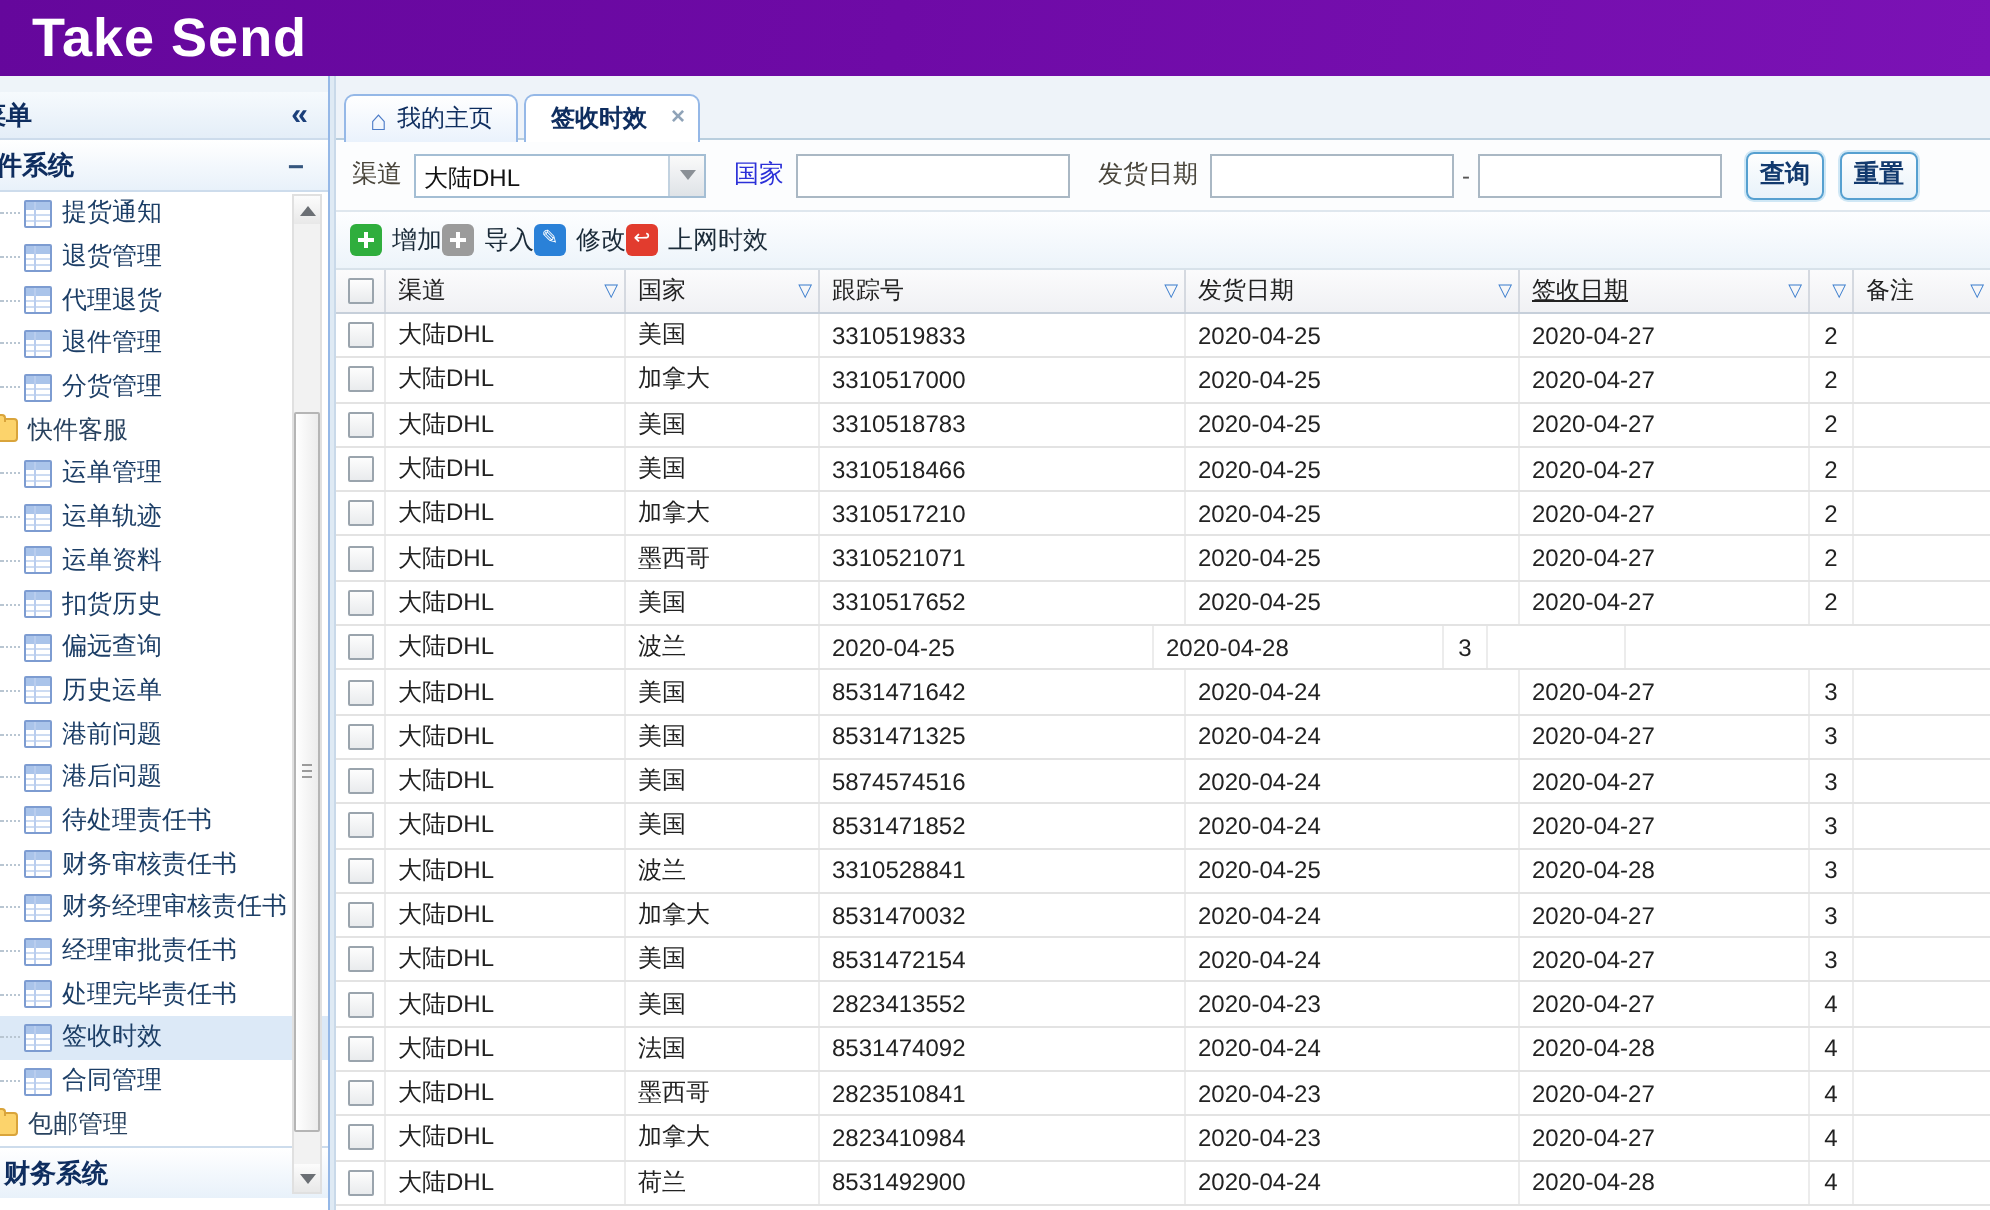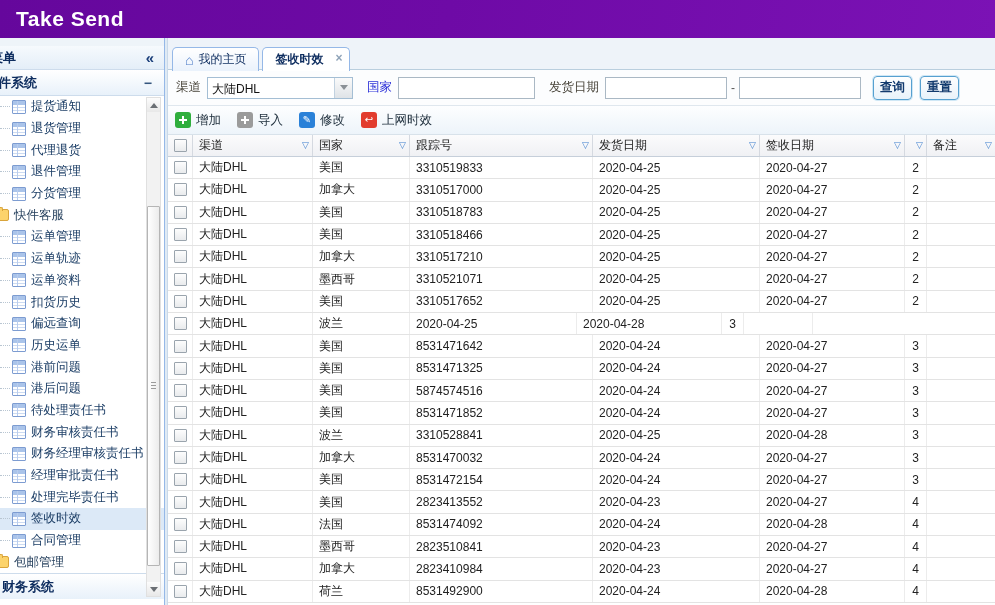--- a/index.html
+++ b/index.html
@@ -1,21 +1,21 @@
 <!DOCTYPE html>
 <html><head>
 <meta charset="utf-8">
 <style>
   * { margin:0; padding:0; box-sizing:border-box; }
   html,body { width:995px; height:605px; overflow:hidden; }
   body { font-family:"Liberation Sans","DejaVu Sans",sans-serif; font-size:12px; color:#222; background:#fff; }
 
   
   .app-header { height:38px; background:linear-gradient(100deg,#65079c 0%,#6e0aa6 45%,#7b12b5 100%); display:flex; align-items:center; }
-  .app-title { color:#fff; font-size:21px; font-weight:bold; padding-left:16px; letter-spacing:.5px;text-align:right; }
+  .app-title { color:#fff; font-size:27px; font-weight:bold; padding-left:16px; letter-spacing:.5px;text-align:right; }
 
   .content { display:flex; height:567px; background:#dfeaf4; }
 
   
   aside { width:165px; background:#fff; border-right:1px solid #95B8E7; position:relative; overflow:hidden; flex:none; }
   .side-strip { height:8px; background:#eef4f9; }
   .side-title { height:24px; background:linear-gradient(#f6fafd,#e4eef8); border-bottom:1px solid #cddcec; display:flex; align-items:center; justify-content:space-between; padding:0 10px 0 0; }
   .side-title .t { font-weight:bold; color:#0E2D5F; font-size:13px; margin-left:-10px; }
   .collapse-ic { color:#1b3f7a; font-size:15px; font-weight:bold; cursor:pointer; line-height:1; }
   .acc-hd { height:26px; background:linear-gradient(#ffffff,#e8f1fa); border-bottom:1px solid #cddcec; display:flex; align-items:center; justify-content:space-between; padding:0 12px 0 0; }
@@ -60,21 +60,21 @@
   .combo { width:146px; height:22px; border:1px solid #a4bed4; background:#fff; display:flex; margin-right:14px; }
   .combo .cval { flex:1; padding:3px 4px; color:#111; }
   .combo .carrow { width:18px; border-left:1px solid #c2d2e0; background:linear-gradient(#fafafa,#dfe3e7); display:flex; align-items:center; justify-content:center; cursor:pointer; }
   .carrow .tri { width:0; height:0; border-left:4px solid transparent; border-right:4px solid transparent; border-top:5px solid #8a9096; }
   .finput { height:22px; border:1px solid #aab8c4; background:#fff; margin-right:14px; padding:0 4px; font-family:inherit; font-size:12px; }
   .finput.country { width:137px; }
   .finput.date { width:122px; margin-right:4px; }
   .dash { margin-right:4px; color:#555; }
   .fbtn { height:24px; min-width:34px; margin-left:8px; background:linear-gradient(#fefefe,#e8f2fa); border:1px solid #56a0d0; border-radius:4px; box-shadow:0 0 0 1px #cfe7f5; color:#123a6e; font-weight:bold; font-size:12.5px; cursor:pointer; font-family:inherit; padding:0 6px; }
 
-  .toolbar { height:29px; background:linear-gradient(#fdfeff,#edf4fa); border-bottom:1px solid #d8e2ea; display:flex; align-items:center; padding-left:7px; gap:16px; flex:none; }
+  .toolbar { height:29px; background:linear-gradient(#fdfeff,#edf4fa); border-bottom:1px solid #d8e2ea; display:flex; align-items:center; padding-left:7px; flex:none; }
   .tbtn { display:flex; align-items:center; gap:5px; cursor:pointer; color:#1c2c3a; font-size:12.5px; }
   .tico { width:16px; height:16px; border-radius:3px; display:flex; align-items:center; justify-content:center; color:#fff; font-size:10px; line-height:1; flex:none; }
   .tico.plus { background:
       linear-gradient(#fff,#fff) center/8px 2px no-repeat,
       linear-gradient(#fff,#fff) center/2px 8px no-repeat; }
 
   
   .grid { flex:1; overflow:hidden; }
   .g-row { display:flex; height:22.3px; border-bottom:1px solid #e3e3e3; background:#fff; cursor:pointer; }
   .g-hrow { display:flex; height:22px; background:linear-gradient(#fbfbfc,#f0f1f4); border-bottom:1px solid #c6cfda; cursor:pointer; }
@@ -292,21 +292,21 @@
             <span class="ftri">▽</span>
           </div>
           <div class="g-cell" style="width: 183px;">
             <span>跟踪号</span>
             <span class="ftri">▽</span>
           </div>
           <div class="g-cell" style="width: 167px;">
             <span>发货日期</span>
             <span class="ftri">▽</span>
           </div>
-          <div class="g-cell" style="width: 145px;">
+          <div class="g-cell" style="width: 145px; text-decoration: underline;">
             <span>签收日期</span>
             <span class="ftri">▽</span>
           </div>
           <div class="g-cell" style="width: 22px;">
             <span></span>
             <span class="ftri">▽</span>
           </div>
           <div class="g-cell" style="width: 69px;">
             <span>备注</span>
             <span class="ftri">▽</span>

